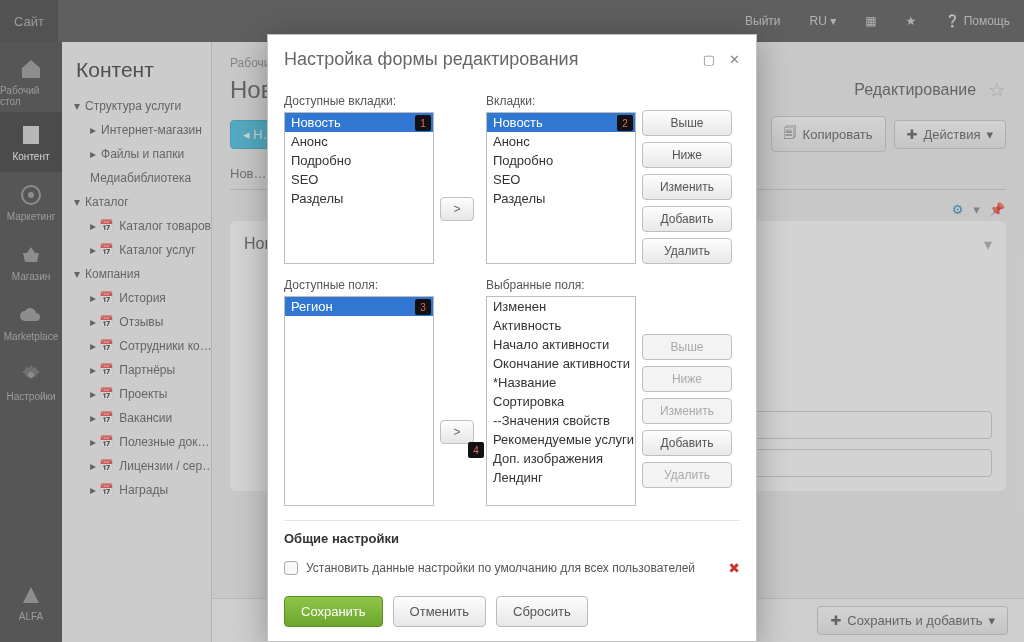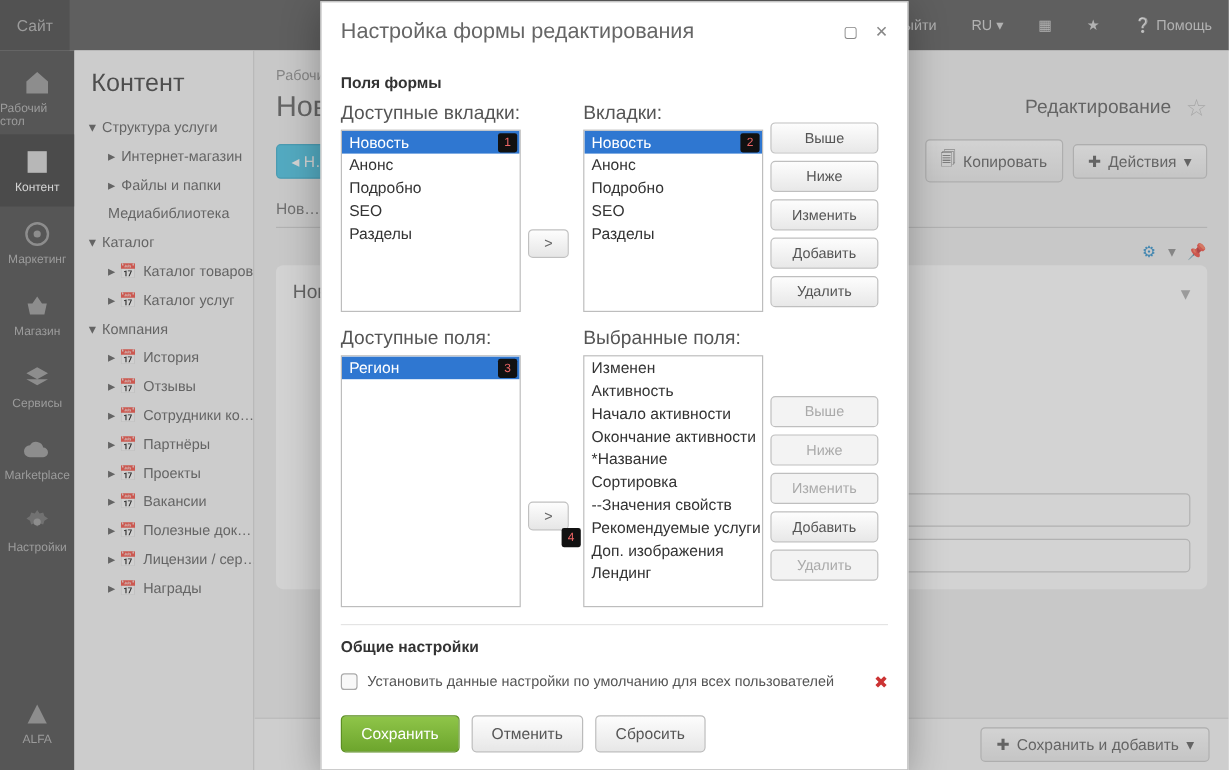--- a/index.html
+++ b/index.html
@@ -45,21 +45,21 @@
 
 
 .overlay { position: absolute; inset: 0; background: rgba(130,130,130,0.35); display: flex; align-items: flex-end; justify-content: center; padding-top: 12px; }
 .modal { width: 490px; background: #fff; border: 1px solid #c0c0c0; box-shadow: 0 6px 30px rgba(0,0,0,0.3); display: flex; flex-direction: column; }
 .modal-head { padding: 14px 16px; display: flex; align-items: center; }
 .modal-title { font-size: 18px; color: #666; font-weight: normal; }
 .modal-head .ctrls { margin-left: auto; display: flex; gap: 14px; color: #888; cursor: pointer; }
 .modal-body { padding: 10px 16px 6px; flex: 1; overflow: auto; }
 .section-title { font-weight: bold; margin-bottom: 10px; color:#333;}
 .cols { display: grid; grid-template-columns: 150px 40px 150px 96px; gap: 6px; align-items: start; margin-bottom: 14px;}
-.col-label { font-size: 16px; color: #555; margin-bottom: 4px;}
+.col-label { font-size: 12px; color: #555; margin-bottom: 4px;}
 .listbox { border: 1px solid #bdbdbd; height: 152px; overflow-y: auto; font-size: 13px; background:#fff; position:relative;}
 .listbox.short { height: 210px;}
 .listbox .item { padding: 2px 6px; cursor: pointer; color:#333; white-space:nowrap;}
 .listbox .item.selected { background: #2f77d1; color: #fff; }
 .midbtn { width: 34px; height: 24px; border: 1px solid #c0c0c0; border-radius: 4px; background: linear-gradient(#fdfdfd,#e6e6e6); display:flex; align-items:center; justify-content:center; font-size: 12px; color:#666; cursor:pointer; align-self:center; margin-top: 60px;}
 .sidebtns { display: flex; flex-direction: column; gap: 6px; margin-top: 16px;}
 .sbtn { width: 90px; padding: 5px 0; text-align:center; border:1px solid #bfbfbf; border-radius:4px; background: linear-gradient(#fdfdfd,#e8e8e8); font-size:12px; color:#555; cursor:pointer;}
 .sbtn.disabled { color:#aaa; background:#f3f3f3; cursor: default;}
 .marker { position:absolute; width:16px; height:16px; background:#111; color:#e66; font-size:10px; display:flex; align-items:center; justify-content:center; border-radius:2px; z-index:20;}
 .common { border-top: 1px solid #e4e4e4; padding-top: 10px; }
@@ -108,26 +108,20 @@
     <span>Маркетинг</span>
   </div>
   <div class="nav-item">
     <svg class="nav-icon svgicon" viewBox="0 0 24 24">
         <path fill="currentColor" d="M4 10h16l-2 9H6zM8 10l4-6 4 6"></path>
       </svg>
     <span>Магазин</span>
   </div>
   <div class="nav-item">
     <svg class="nav-icon svgicon" viewBox="0 0 24 24">
-        <path fill="currentColor" d="M12 3l9 5-9 5-9-5zM3 13l9 5 9-5"></path>
-      </svg>
-    <span>Сервисы</span>
-  </div>
-  <div class="nav-item">
-    <svg class="nav-icon svgicon" viewBox="0 0 24 24">
         <path fill="currentColor" d="M6 18a5 5 0 010-10 6 6 0 0111 2 4 4 0 010 8H6z"></path>
       </svg>
     <span>Marketplace</span>
   </div>
   <div class="nav-item">
     <svg class="nav-icon svgicon" viewBox="0 0 24 24">
         <circle cx="12" cy="12" r="3" fill="currentColor"></circle>
         <path fill="currentColor" d="M12 2l2 3 3-1 1 3 3 2-3 2-1 3-3-1-2 3-2-3-3 1-1-3-3-2 3-2 1-3 3 1z" opacity=".5"></path>
       </svg>
     <span>Настройки</span>
@@ -198,21 +192,20 @@
 <div class="overlay">
   <div class="modal">
     <div class="modal-head">
       <span class="modal-title">Настройка формы редактирования</span>
       <div class="ctrls">
         <span>▢</span>
         <span>✕</span>
       </div>
     </div>
     <div class="modal-body">
-      <div class="section-title">Поля формы</div>
 
       <div class="cols">
         <div>
           <div class="col-label">Доступные вкладки:</div>
           <div class="listbox" id="lb-avtabs">
             <div class="marker" style="top:2px;right:2px">1</div>
           <div class="item selected">Новость</div>
               <div class="item">Анонс</div>
               <div class="item">Подробно</div>
               <div class="item">SEO</div>

